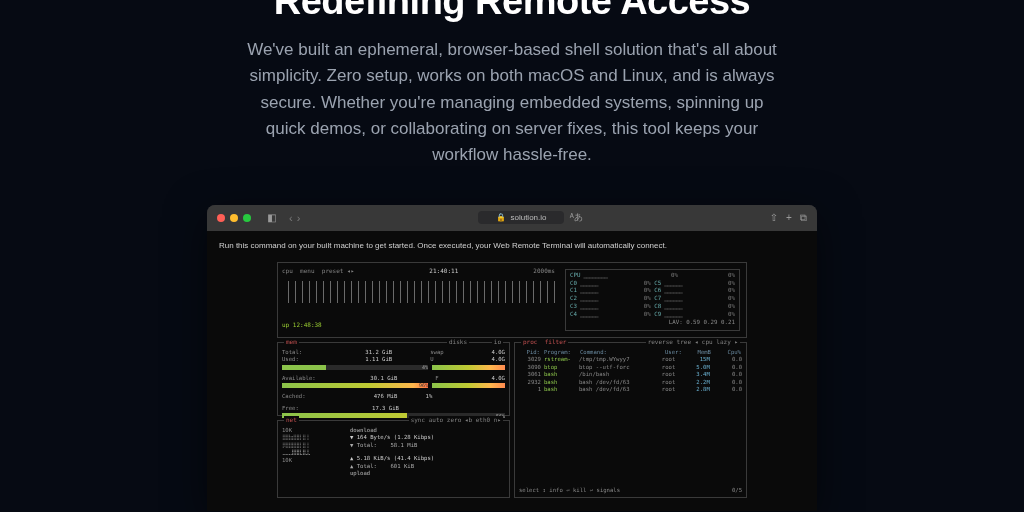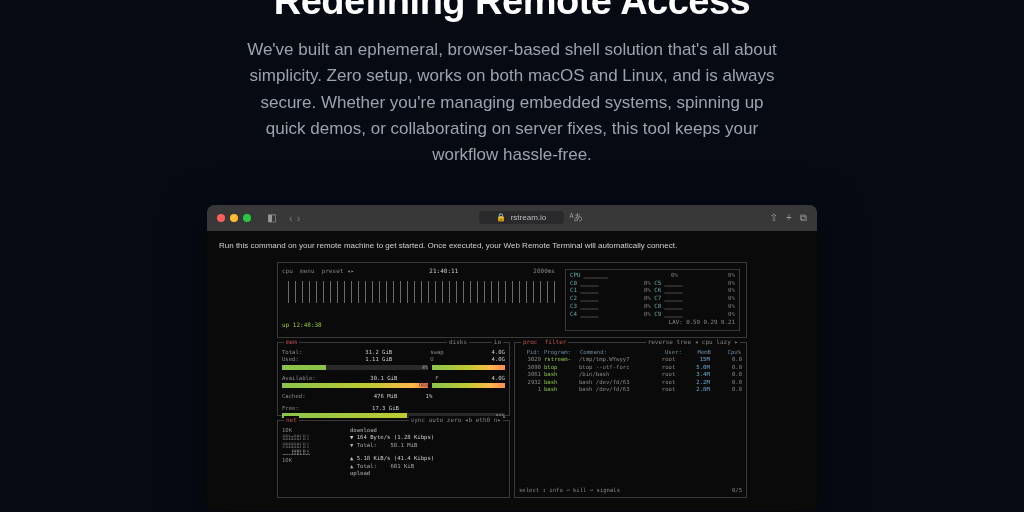--- a/index.html
+++ b/index.html
@@ -194,33 +194,33 @@
       <div class="tl green"></div>
     </div>
     <span class="chrome-icon">◧</span>
     <div class="chrome-nav">
       <span>‹</span>
       <span>›</span>
     </div>
     <div class="url-bar">
       <div class="url-pill">
         <span>🔒</span>
-        <span>rstream.io</span>
+        <span>solution.io</span>
       </div>
       <span class="chrome-icon" style="font-size:9px;">ᴬあ</span>
     </div>
     <div class="chrome-right">
       <span>⇧</span>
       <span>+</span>
       <span>⧉</span>
     </div>
   </div>
 
   <div class="page-dark">
-    <div class="instruction">Run this command on your remote machine to get started. Once executed, your Web Remote Terminal will automatically connect.</div>
+    <div class="instruction">Run this command on your built machine to get started. Once executed, your Web Remote Terminal will automatically connect.</div>
 
     <div class="terminal">
 
       <div class="panel cpu-panel">
         <div class="cpu-left">
           <div class="cpu-header">
             <span><span class="hl">cpu</span>&nbsp;&nbsp;<span class="hl">menu</span>&nbsp;&nbsp;<span class="hl">preset</span> ◂▸</span>
             <span class="center">21:40:11</span>
             <span class="right">2000ms</span>
           </div>

